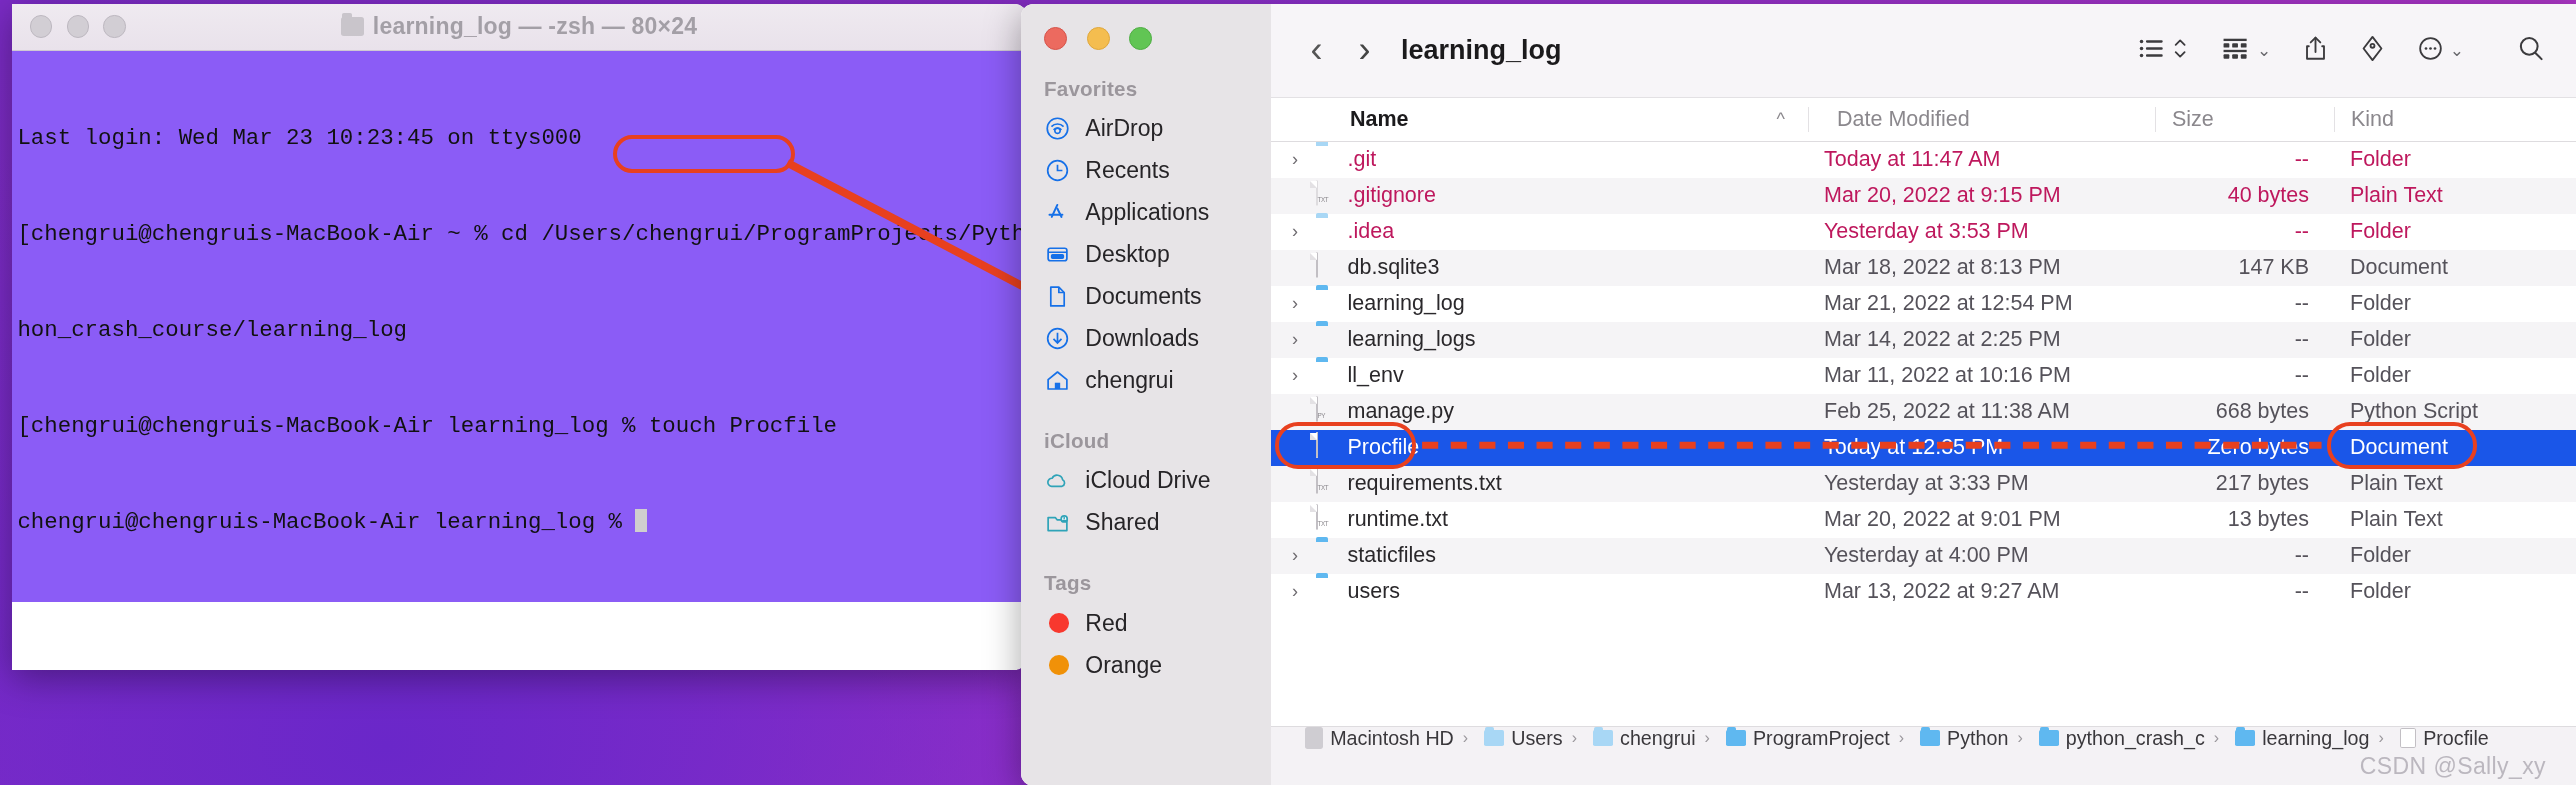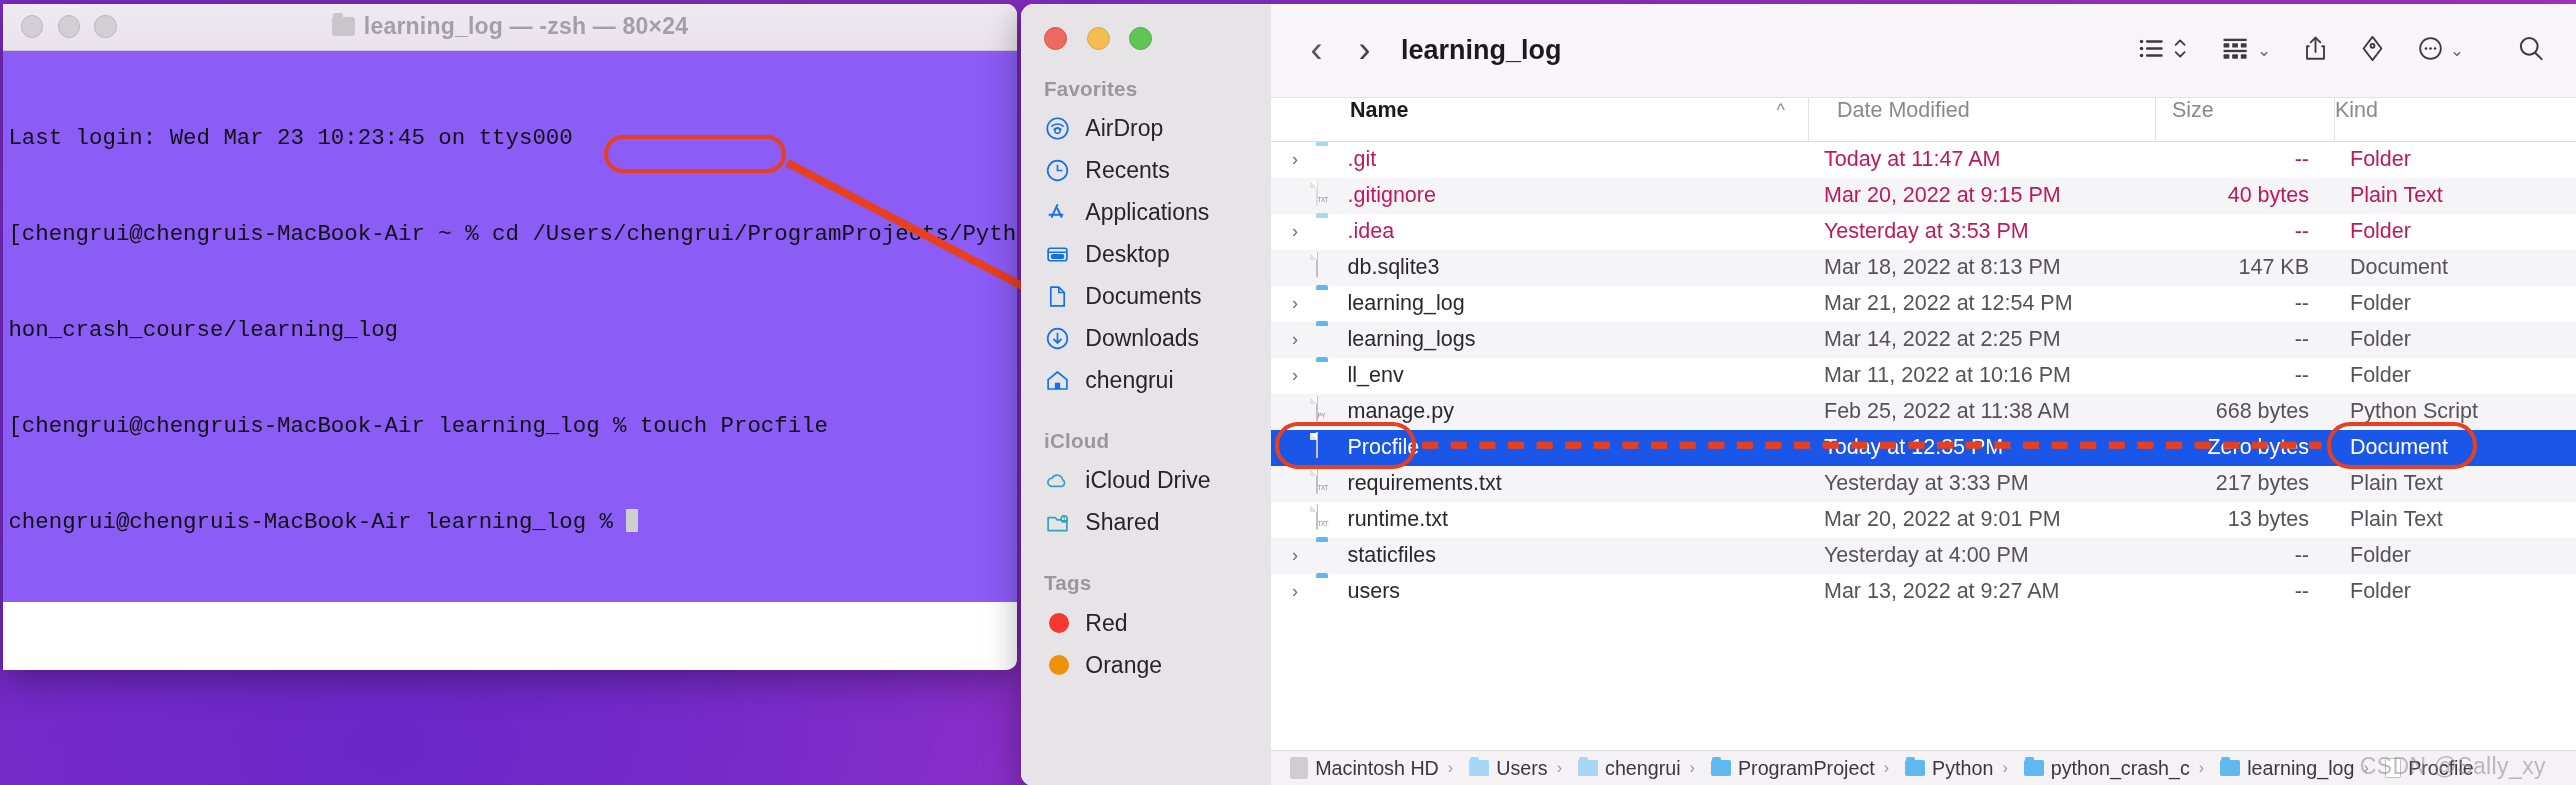--- a/index.html
+++ b/index.html
@@ -8,21 +8,21 @@
     font-family: "Liberation Sans", sans-serif;
     background:
       radial-gradient(ellipse 1610px 1073px at 15% 95%, #6a27c9 0%, rgba(106,39,201,0) 60%),
       radial-gradient(ellipse 1252px 984px at 72% 100%, #c23ac4 0%, rgba(194,58,196,0) 62%),
       linear-gradient(140deg, #7a2bc4 0%, #8b2fc8 40%, #a834c6 70%, #c04ab8 100%);
     position:relative;
   }
 
   
   .term-window{
-    position:absolute; left:3px; top:3.6px; width:1014px; height:666px;
+    position:absolute; left:12px; top:3.6px; width:1014px; height:666px;
     background:#ffffff; border-radius:0 10.7px 10.7px 0;
     box-shadow: 0 9px 36px rgba(0,0,0,.35);
     overflow:hidden;
   }
   .term-titlebar{
     height:47px; background:linear-gradient(#efeaf0,#e9e2eb);
     border-bottom:0.9px solid #cfc8d2;
     display:flex; align-items:center; position:relative;
   }
   .tl-dots{ display:flex; gap:14.3px; margin-left:18px; }
@@ -85,28 +85,28 @@
     padding:0 30px 0 21.5px; gap:0; flex:none;
   }
   .nav-btn{ width:48px; text-align:center; font-size:36px; color:#555; line-height:1; font-weight:300; cursor:default;}
   .nav-btn.dim{ color:#444; }
   .ftitle{ font-size:27px; font-weight:700; color:#1b1a1c; margin-left:12.5px; }
   .tb-spacer{ flex:1; }
   .tb-btn{ display:flex; align-items:center; gap:5.4px; padding:0 16px; color:#3c3b3e; cursor:default;}
   .chev{ font-size:17px; color:#6a6a6e; }
 
   .fheader{
-    height:45px; display:flex; border-top:0.9px solid #e3e1e4; border-bottom:0.9px solid #dedcdf;
+    height:45px; display:flex; align-items:center; border-top:0.9px solid #e3e1e4; border-bottom:0.9px solid #dedcdf;
     background:#fff; font-size:21.5px; color:#8b888d; flex:none;
   }
   .col-name{ width:537px; padding-left:79px; color:#1b1a1c; font-weight:700; position:relative;}
   .col-name .sortarrow{ position:absolute; right:23px; top:2.7px; font-size:18px; color:#8b888d; font-weight:400;}
   .col-date{ width:347px; padding-left:28px; border-left:0.9px solid #e3e1e4; }
   .col-size{ width:179px; padding-left:16px; border-left:0.9px solid #e3e1e4;}
-  .col-kind{ flex:1; border-left:0.9px solid #e3e1e4;}
+  .col-kind{ flex:1; padding-left:16px; border-left:0.9px solid #e3e1e4;}
 
   .flist{ flex:1; overflow:hidden; }
   .frow{ display:flex; align-items:center; height:36px; font-size:21.5px; color:#2a282b; }
   .frow.alt{ background:#f5f4f6; }
   .frow.sel{ background:#1a56e8; color:#fff; }
   .frow.sel .cell{ color:#fff; }
   .frow.dim .cell, .frow.dim .fname{ color:#be185d; }
   .cell{ color:#55525a; }
   .c-name{ width:537px; display:flex; align-items:center; gap:9px; padding-left:12.5px; }
   .disc{ width:23px; text-align:center; font-size:18px; color:#6e6b70; flex:none;}
@@ -119,22 +119,22 @@
   .doc-ic{ width:21.5px;height:28px;background:#fff;border:0.9px solid #c2bfc4;border-radius:1.8px;position:relative;}
   .doc-ic:after{content:"";position:absolute;top:0;right:0;border-width:0 7.2px 7.2px 0;border-style:solid;border-color:#e3e1e4 #fff;}
   .doc-ic .tag{position:absolute;bottom:1.8px;left:0.9px;font-size:6.3px;color:#8b888d;font-family:"Liberation Sans",sans-serif;letter-spacing:-0.3px;}
   .doc-ic.pale{ border-color:#dedcdf;}
   .fname{ white-space:nowrap; overflow:hidden; }
   .c-date{ width:347px; padding-left:16px;}
   .c-size{ width:179px; text-align:right; padding-right:25px;}
   .c-kind{ flex:1; padding-left:16px;}
 
   .fpath{
-    height:36px; background:#f4f2f5; border-top:0.9px solid #dedcdf;
-    display:flex; align-items:center; padding-left:19px; gap:0; font-size:19.7px; color:#3a383c; flex:none;
+    height:60px; background:#f4f2f5; border-top:0.9px solid #dedcdf;
+    display:flex; align-items:flex-start; padding-left:34px; gap:0; font-size:19.7px; color:#3a383c; flex:none;
     position:relative;
   }
   .crumb{ display:flex; align-items:center; gap:7.2px; }
   .crumb .sep{ margin:0 9px; color:#9b989d; font-size:16px; }
   .crumb-ic{ width:19.7px;height:16px;background:#5fb8f0;border-radius:1.8px;position:relative; flex:none;}
   .crumb-ic:before{content:"";position:absolute;top:-3.6px;left:0.9px;width:9px;height:4.5px;background:#5fb8f0;border-radius:1.8px 1.8px 0 0;}
   .crumb-ic.hd{ background:#cfcdd2; width:18px;height:21.5px;border-radius:2.7px;}
   .crumb-ic.hd:before{display:none;}
   .crumb-ic.usr{ background:#a8d7f5;}
   .crumb-ic.usr:before{ background:#a8d7f5;}

